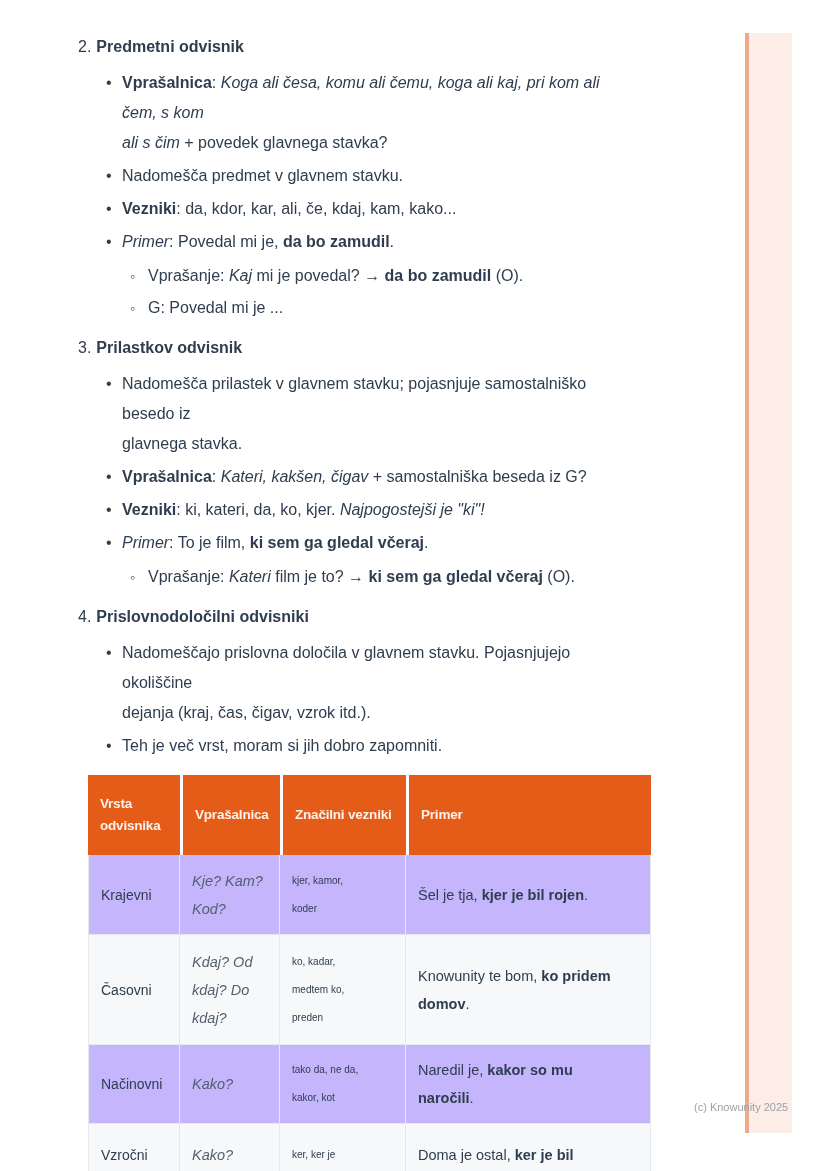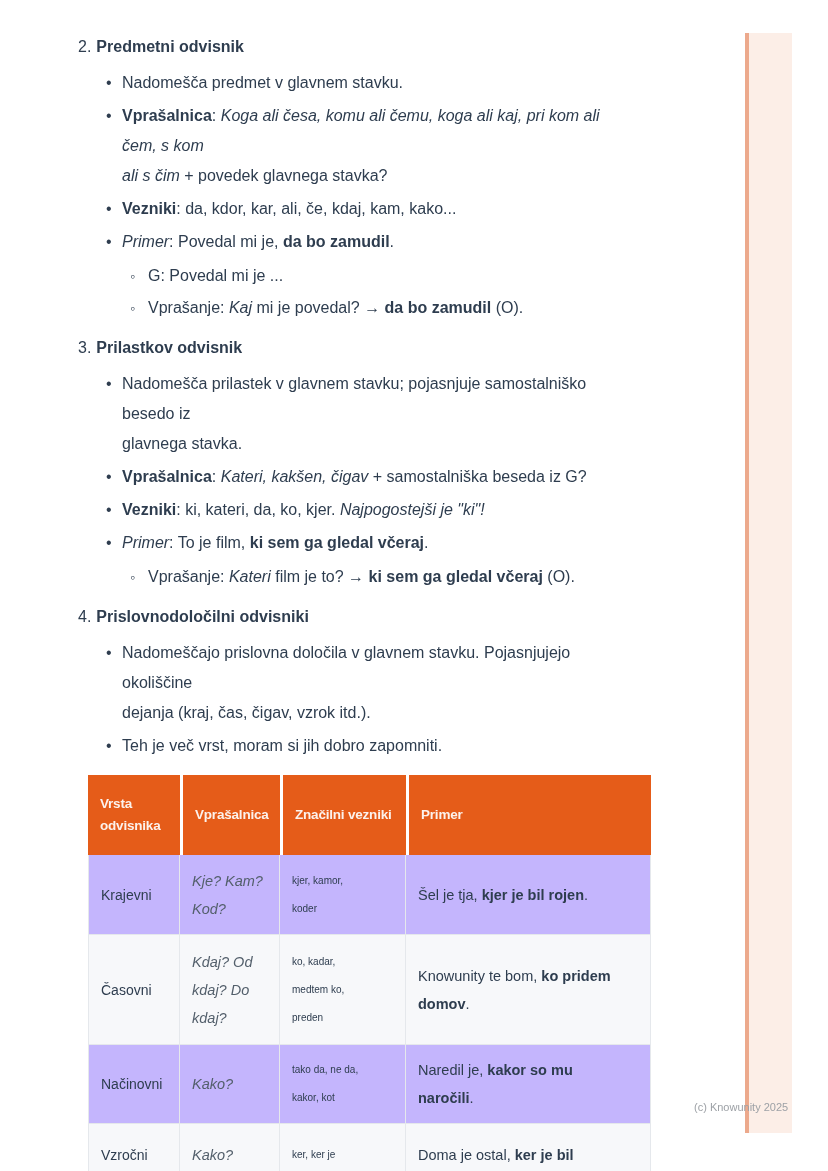--- a/index.html
+++ b/index.html
@@ -85,26 +85,26 @@
 </head>
 <body>
 
 <div class="side-stripe"></div>
 
 <div class="content">
   <div id="sections">
       <div>
         <div class="sec-heading"><span class="sec-num">2.</span><span class="sec-title">Predmetni odvisnik</span></div>
         <ul class="bullets">
+          <li><span><span class="b">Vprašalnica</span><span>: </span><span class="i">Koga ali česa, komu ali čemu, koga ali kaj, pri kom ali čem, s kom</span><br><span class="i">ali s čim</span><span> + povedek glavnega stavka?</span></span></li>
           <li><span><span>Nadomešča predmet v glavnem stavku.</span></span></li>
-          <li><span><span class="b">Vprašalnica</span><span>: </span><span class="i">Koga ali česa, komu ali čemu, koga ali kaj, pri kom ali čem, s kom</span><br><span class="i">ali s čim</span><span> + povedek glavnega stavka?</span></span></li>
           <li><span><span class="b">Vezniki</span><span>: da, kdor, kar, ali, če, kdaj, kam, kako...</span></span></li>
           <li><span><span class="i">Primer</span><span>: Povedal mi je, </span><span class="b">da bo zamudil</span><span>.</span></span><ul class="subs">
+              <li><span><span>Vprašanje: </span><span class="i">Kaj</span><span> mi je povedal? → </span><span class="b">da bo zamudil</span><span> (O).</span></span></li>
               <li><span><span>G: Povedal mi je ...</span></span></li>
-              <li><span><span>Vprašanje: </span><span class="i">Kaj</span><span> mi je povedal? → </span><span class="b">da bo zamudil</span><span> (O).</span></span></li>
             </ul></li>
         </ul>
       </div>
       <div>
         <div class="sec-heading"><span class="sec-num">3.</span><span class="sec-title">Prilastkov odvisnik</span></div>
         <ul class="bullets">
           <li><span><span>Nadomešča prilastek v glavnem stavku; pojasnjuje samostalniško besedo iz</span><br><span>glavnega stavka.</span></span></li>
           <li><span><span class="b">Vprašalnica</span><span>: </span><span class="i">Kateri, kakšen, čigav</span><span> + samostalniška beseda iz G?</span></span></li>
           <li><span><span class="b">Vezniki</span><span>: ki, kateri, da, ko, kjer. </span><span class="i">Najpogostejši je "ki"!</span></span></li>
           <li><span><span class="i">Primer</span><span>: To je film, </span><span class="b">ki sem ga gledal včeraj</span><span>.</span></span><ul class="subs">

